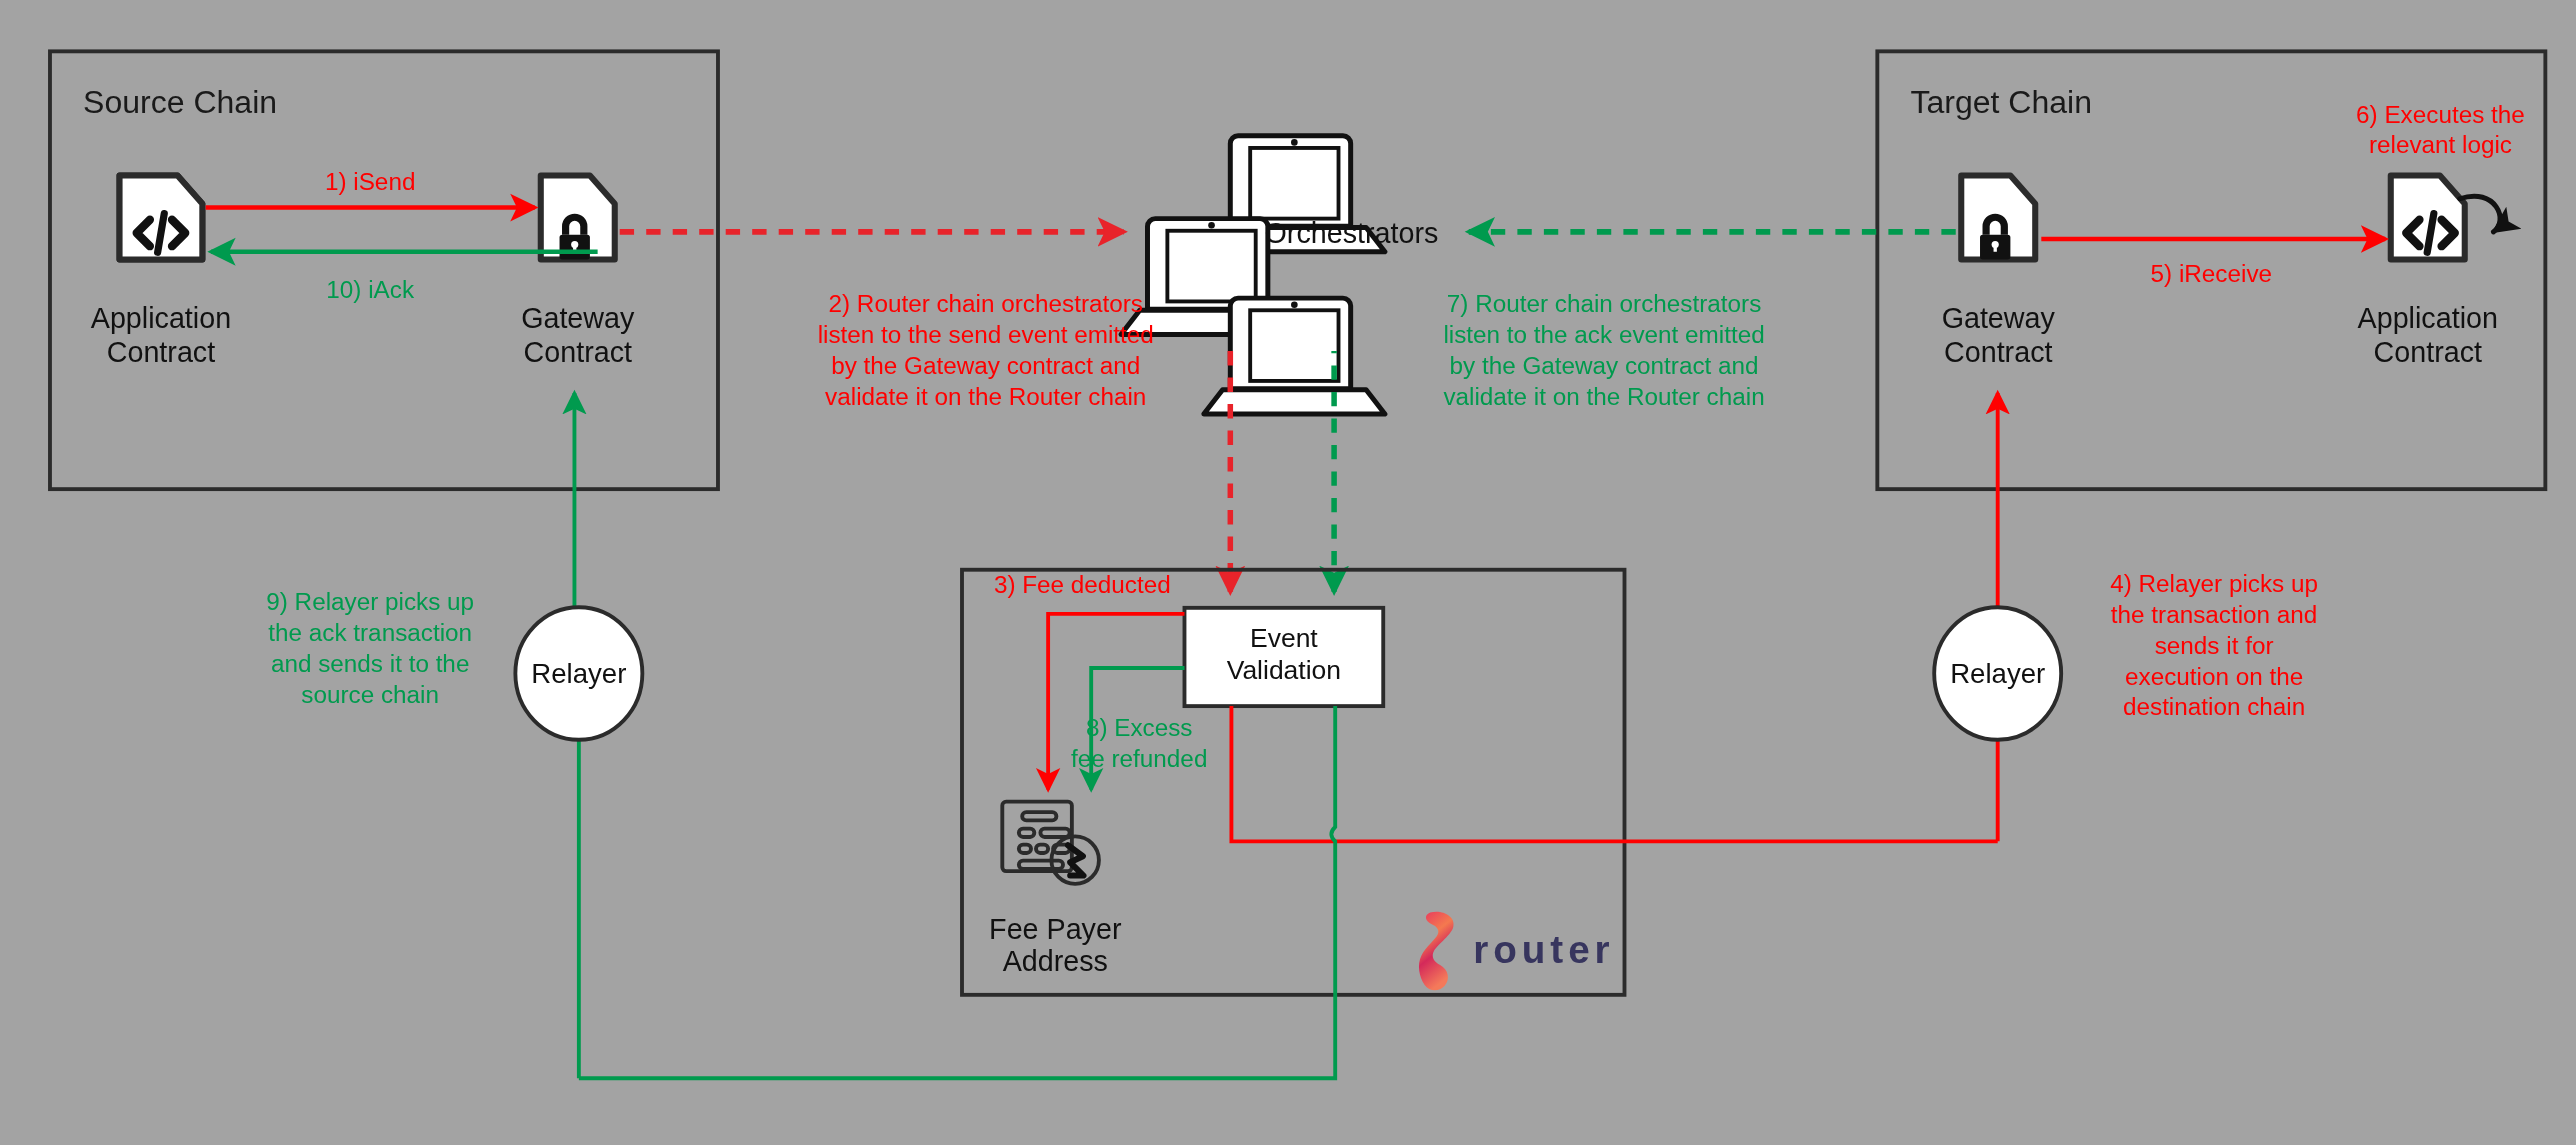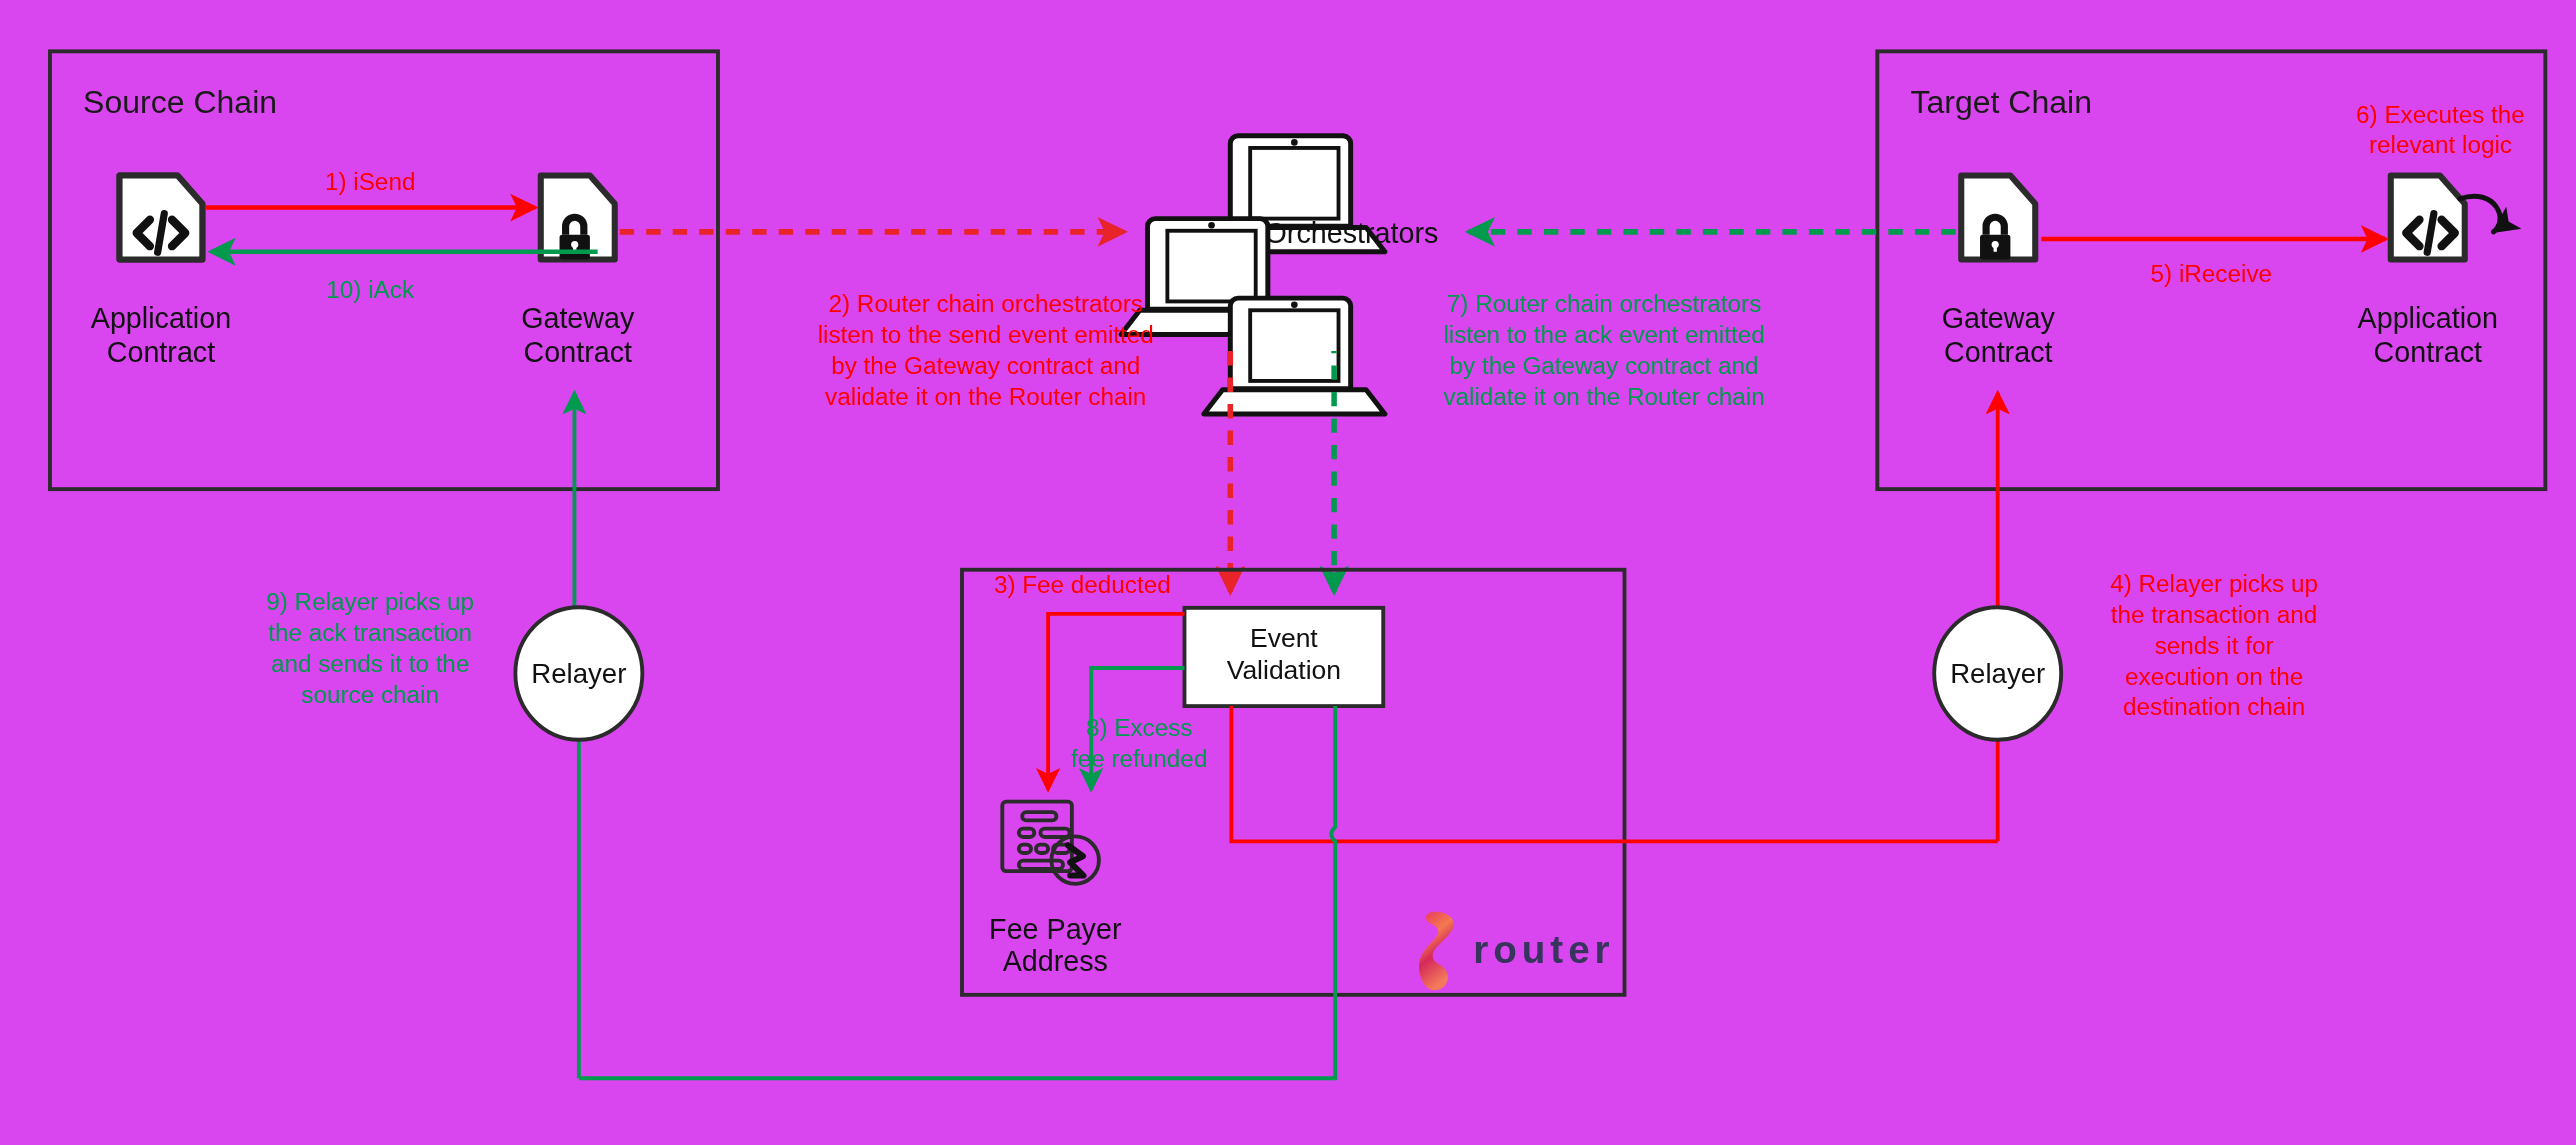--- a/index.html
+++ b/index.html
@@ -11,21 +11,21 @@
   body {
     width: 2576px;
     height: 1145px;
     overflow: hidden;
     font-family: "Liberation Sans", sans-serif;
   }
   #diagram-root {
     position: relative;
     width: 2576px;
     height: 1145px;
-    background: #d946ef;
+    background: #a3a3a3;
     text-align: center;
   }
   svg.canvas {
     position: absolute;
     top: 0;
     left: 0;
     width: 2576px;
     height: 1145px;
     display: block;
   }

